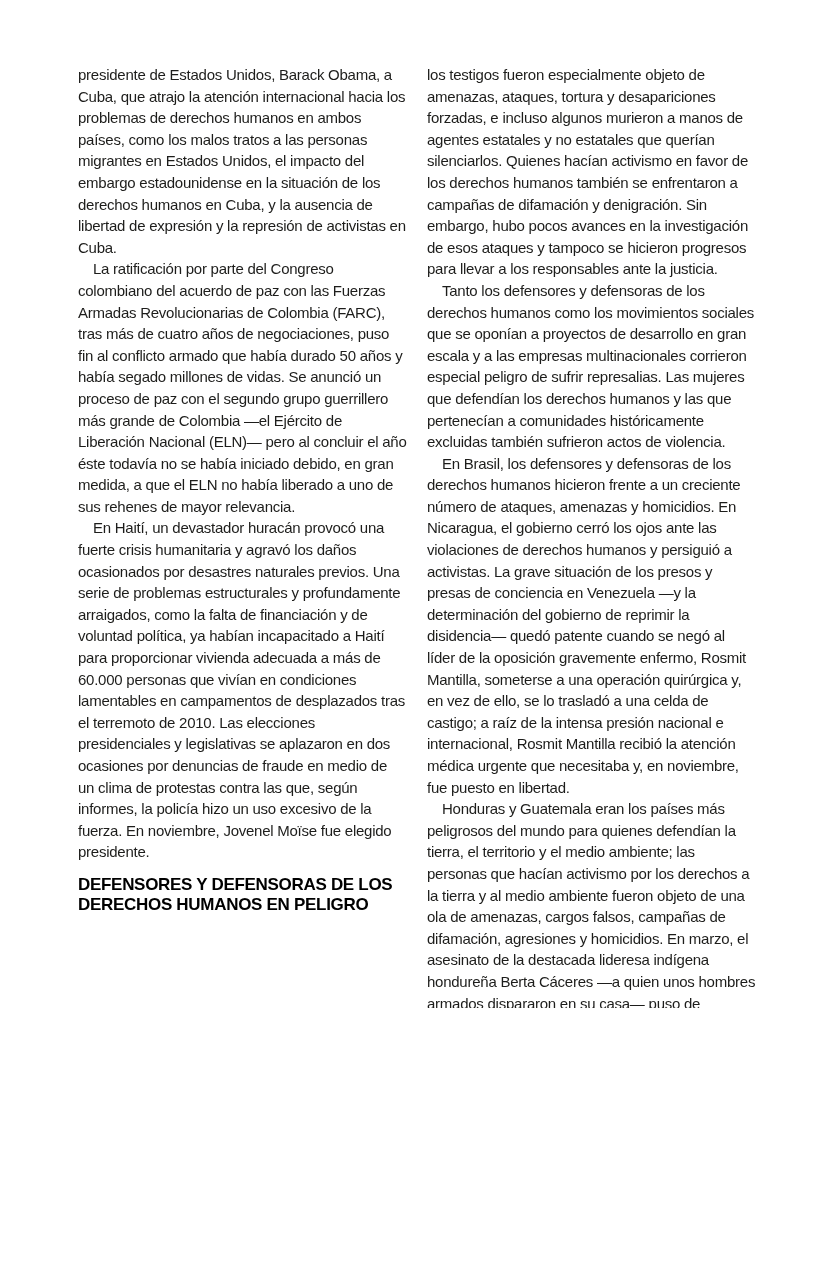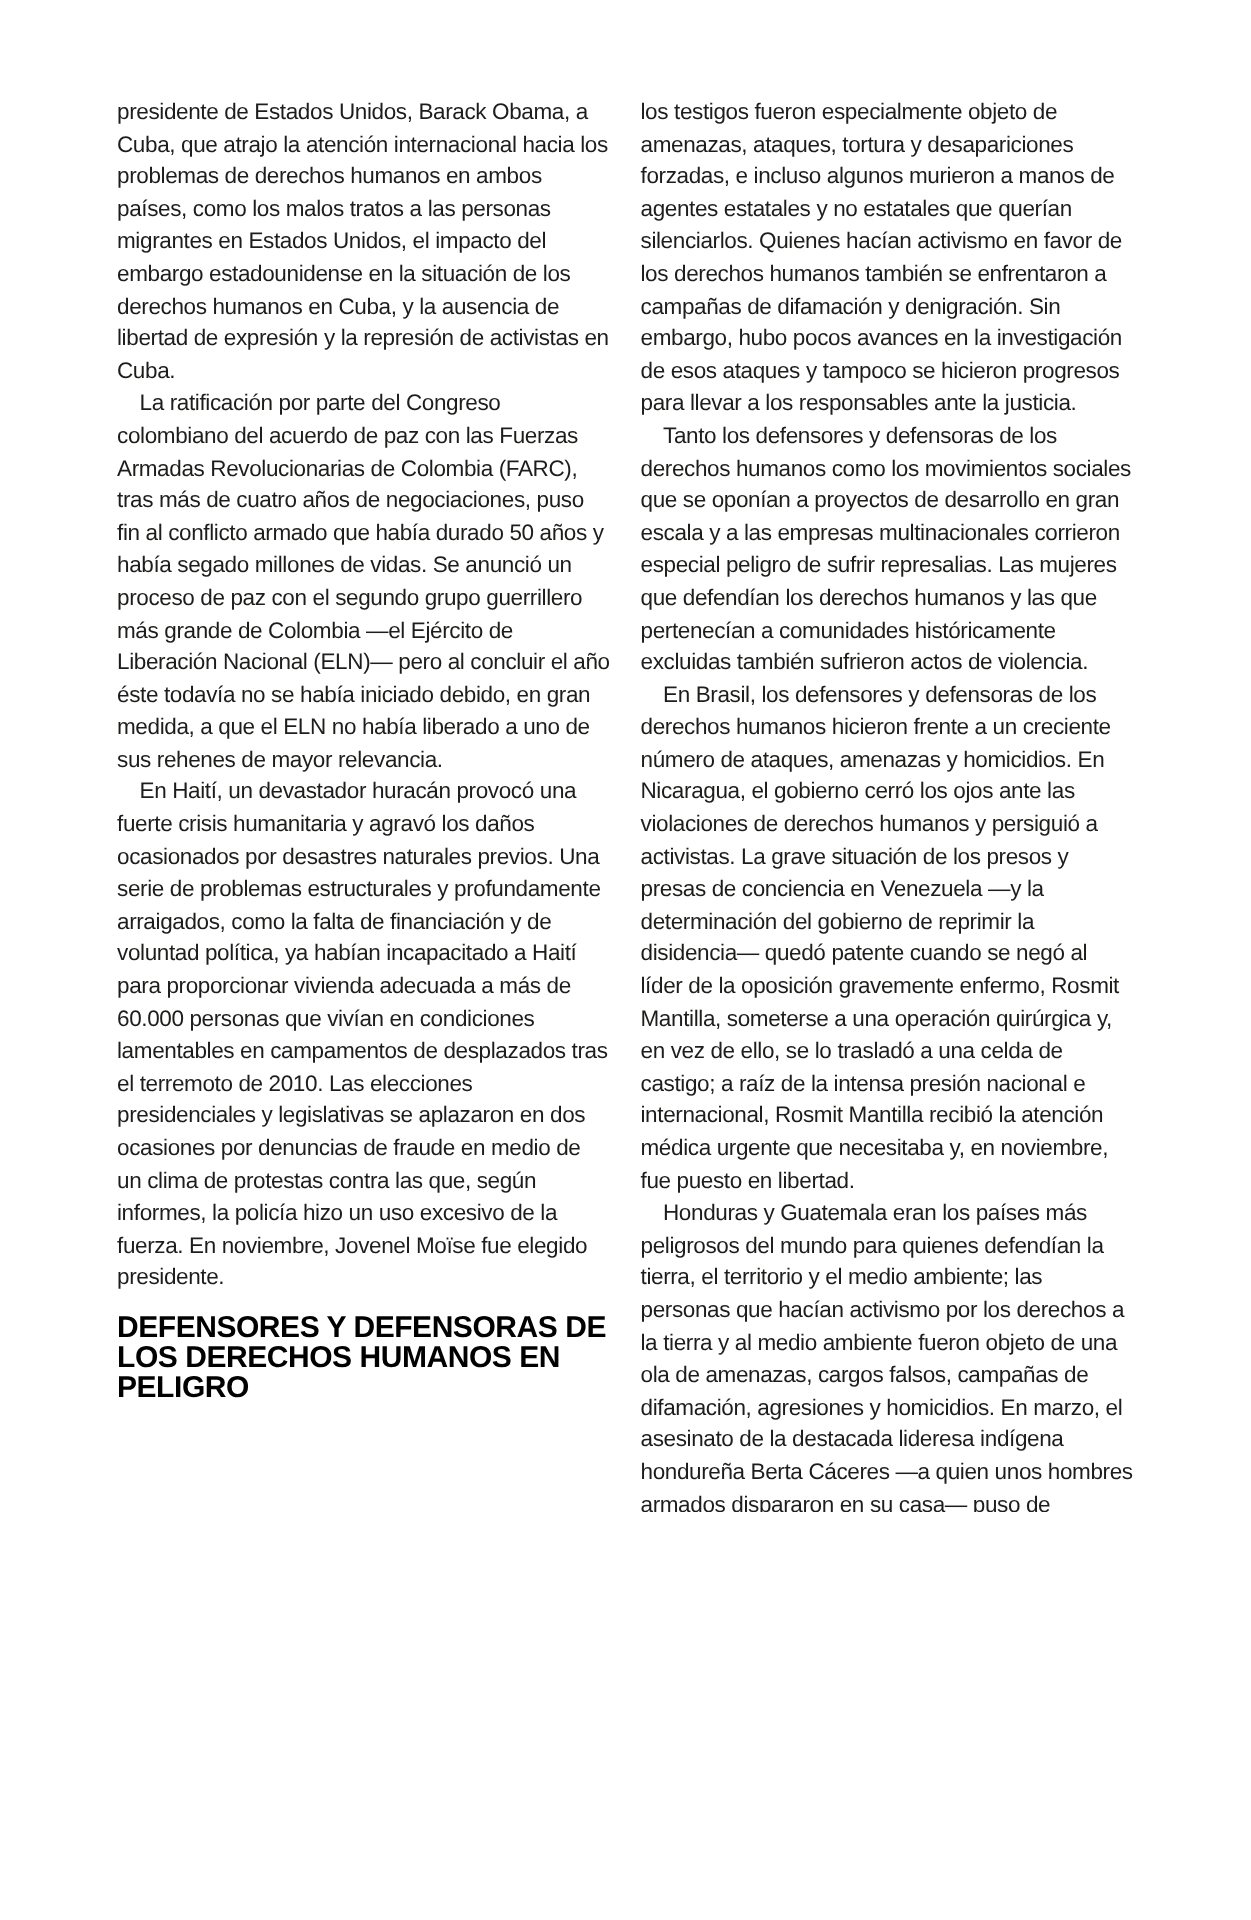--- a/index.html
+++ b/index.html
@@ -31,21 +31,21 @@
     margin: 0;
     font-size: 15px;
     line-height: 21.6px;
     letter-spacing: -0.25px;
     text-indent: 15px;
     text-align: left;
   }
   .col p.first { text-indent: 0; }
   .section-heading {
     margin: 12px 0 4px 0;
-    font-size: 20px;
+    font-size: 17px;
     line-height: 20px;
     font-weight: 700;
     letter-spacing: -0.3px;
     color: #000000;
   }
   .footer {
     position: absolute;
     left: 78px;
     top: 1207px;
     width: 678px;

